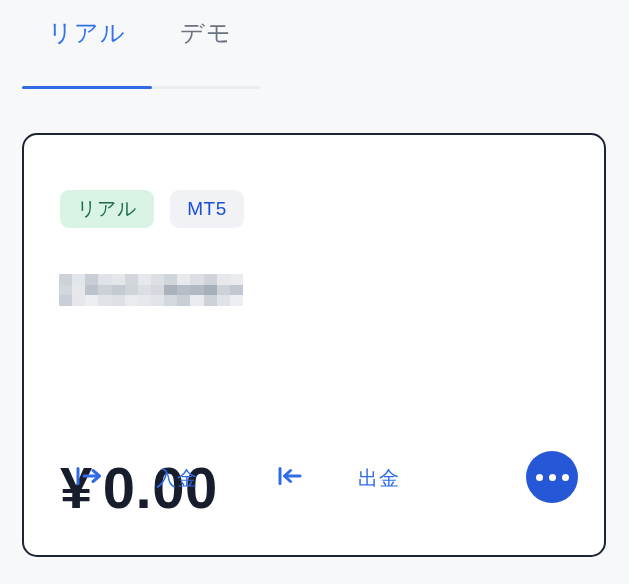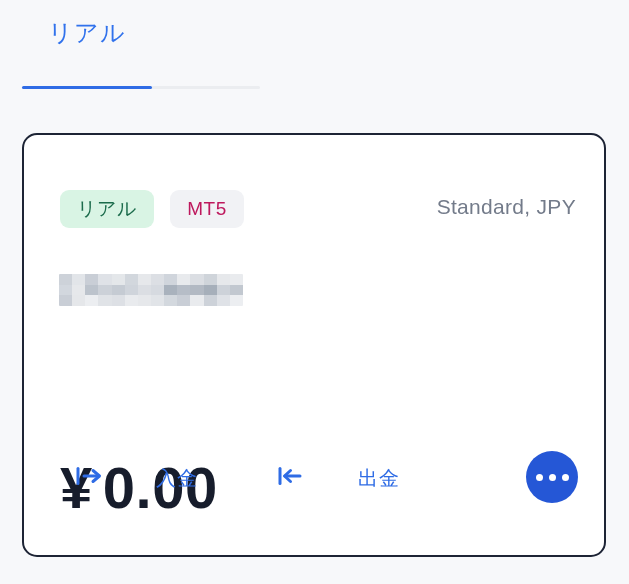--- a/index.html
+++ b/index.html
@@ -99,21 +99,21 @@
     padding: 8px 17px;
     line-height: 22px;
     white-space: nowrap;
   }
   .badge-real {
     background: #d9f4e4;
     color: #1b6b4b;
   }
   .badge-platform {
     background: #f1f2f5;
-    color: #be185d;
+    color: #1d4ed8;
     font-weight: 500;
   }
   .account-type {
     position: absolute;
     right: 28px;
     top: 60px;
     font-size: 21px;
     color: #737b8a;
     letter-spacing: 0.3px;
     white-space: nowrap;
@@ -199,34 +199,34 @@
     background: #ffffff;
     display: block;
   }
 </style>
 </head>
 <body>
 
 <div class="tabbar">
   <div class="tabs-row">
     <button class="tab tab-real">リアル</button>
+    <button class="tab tab-demo">デモ</button>
   </div>
   <div class="tab-track">
     <div class="tab-indicator"></div>
   </div>
 </div>
 
 <div class="card">
 
   <div class="badges-row">
     <span class="badge badge-real">リアル</span>
     <span class="badge badge-platform">MT5</span>
   </div>
 
-  <div class="account-type">Standard, JPY</div>
 
   <div class="redacted">
       <span style="background: rgb(205, 210, 217);"></span>
       <span style="background: rgb(226, 229, 233);"></span>
       <span style="background: rgb(201, 206, 214);"></span>
       <span style="background: rgb(223, 226, 231);"></span>
       <span style="background: rgb(228, 231, 234);"></span>
       <span style="background: rgb(210, 215, 221);"></span>
       <span style="background: rgb(230, 232, 235);"></span>
       <span style="background: rgb(220, 223, 228);"></span>

